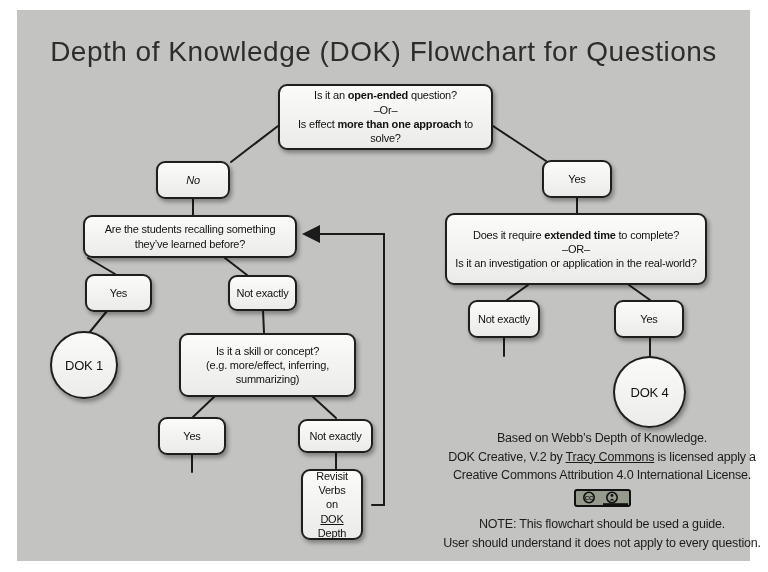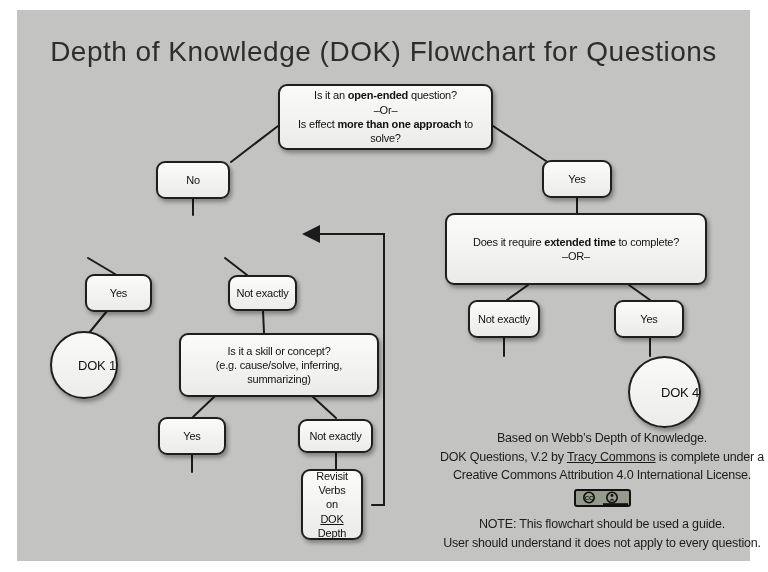--- a/index.html
+++ b/index.html
@@ -25,21 +25,21 @@
     box-shadow: 2px 3px 4px rgba(0,0,0,0.35);
     display: flex; flex-direction: column; align-items: center; justify-content: center;
     text-align: center; color: #121212; font-size: 11px; line-height: 1.3;
     letter-spacing: -0.2px; padding: 2px 4px;
   }
   .circle {
     position: absolute;
     background: linear-gradient(#fafaf8, #ececea);
     border: 2px solid #1e1e1e; border-radius: 50%;
     box-shadow: 2px 3px 4px rgba(0,0,0,0.35);
-    display: flex; align-items: center; justify-content: flex-end;
+    display: flex; align-items: center; justify-content: center;
     text-align: center; color: #121212; font-size: 13px; letter-spacing: -0.2px;
   }
   .box b { font-weight: bold; }
   .wires { position: absolute; left: 0; top: 0; width: 768px; height: 572px; pointer-events: none; }
   .footer {
     position: absolute; left: 431px; top: 429px; width: 342px;
     text-align: center; color: #1c1c1c; font-size: 12.5px; line-height: 18.5px;
     letter-spacing: -0.2px;
   }
   .footer .link, .box .link { text-decoration: underline; cursor: pointer; }
@@ -80,73 +80,78 @@
       <line x1="650" y1="337" x2="650" y2="356"></line>
     </g>
   </svg>
 
   <div class="box" style="left:278px; top:84px; width:215px; height:66px;">
     <div><span>Is it an </span><b>open-ended</b><span> question?</span></div>
     <div>–Or–</div>
     <div><span>Is effect </span><b>more than one approach</b><span> to solve?</span></div>
   </div>
 
-  <div class="box" style="left:156px; top:161px; width:74px; height:38px;">
+  <div class="box" style="left:156px; top:161px; width:74px; height:38px;font-style:italic;">
     <div>No</div>
   </div>
   <div class="box" style="left:542px; top:160px; width:70px; height:38px;">
     <div>Yes</div>
   </div>
 
+  <div class="box" style="left:83px; top:215px; width:214px; height:43px;">
+    <div>Are the students recalling something</div>
+    <div>they’ve learned before?</div>
+  </div>
 
   <div class="box" style="left:445px; top:213px; width:262px; height:72px;">
     <div><span>Does it require </span><b>extended time</b><span> to complete?</span></div>
     <div>–OR–</div>
+    <div>Is it an investigation or application in the real-world?</div>
   </div>
 
   <div class="box" style="left:85px; top:274px; width:67px; height:38px;">
     <div>Yes</div>
   </div>
   <div class="box" style="left:228px; top:275px; width:69px; height:36px;">
     <div>Not exactly</div>
   </div>
   <div class="circle" style="left:50px; top:331px; width:68px; height:68px;">
     <div>DOK 1</div>
   </div>
 
-  <div class="box" style="left:179px; top:333px; width:200px; height:64px;">
+  <div class="box" style="left:179px; top:333px; width:177px; height:64px;">
     <div>Is it a skill or concept?</div>
-    <div>(e.g. cause/solve, inferring,</div>
+    <div>(e.g. more/effect, inferring,</div>
     <div>summarizing)</div>
   </div>
   <div class="box" style="left:158px; top:417px; width:68px; height:38px;">
     <div>Yes</div>
   </div>
   <div class="box" style="left:298px; top:419px; width:75px; height:34px;">
     <div>Not exactly</div>
   </div>
   <div class="box" style="left:301px; top:469px; width:62px; height:71px;">
     <div>Revisit Verbs</div>
     <div>on</div>
     <div class="link">DOK Depth</div>
   </div>
 
   <div class="box" style="left:468px; top:300px; width:72px; height:38px;">
     <div>Not exactly</div>
   </div>
   <div class="box" style="left:614px; top:300px; width:70px; height:38px;">
     <div>Yes</div>
   </div>
-  <div class="circle" style="left:628px; top:356px; width:73px; height:72px;">
+  <div class="circle" style="left:613px; top:356px; width:73px; height:72px;">
     <div>DOK 4</div>
   </div>
 
   <div class="footer">
     <div>Based on Webb’s Depth of Knowledge.</div>
-    <div><span>DOK Questions, V.2 by </span><span class="link">Tracy Commons</span><span> is complete under a</span></div>
+    <div><span>DOK Creative, V.2 by </span><span class="link">Tracy Commons</span><span> is licensed apply a</span></div>
     <div>Creative Commons Attribution 4.0 International License.</div>
     <span class="cc-badge">
       <svg width="57" height="18" viewBox="0 0 57 18" xmlns="http://www.w3.org/2000/svg">
         <rect x="1" y="1" width="55" height="16" rx="2" fill="#949a8c" stroke="#111111" stroke-width="2"></rect>
         <g>
           <circle cx="15" cy="8.5" r="5.2" fill="none" stroke="#111111" stroke-width="1.6"></circle>
           <text x="15" y="10.8" font-size="6" font-weight="bold" text-anchor="middle" fill="#111111" font-family="Liberation Sans, sans-serif">CC</text>
         </g>
         <g>
           <circle cx="38" cy="8.5" r="5.2" fill="none" stroke="#111111" stroke-width="1.6"></circle>

